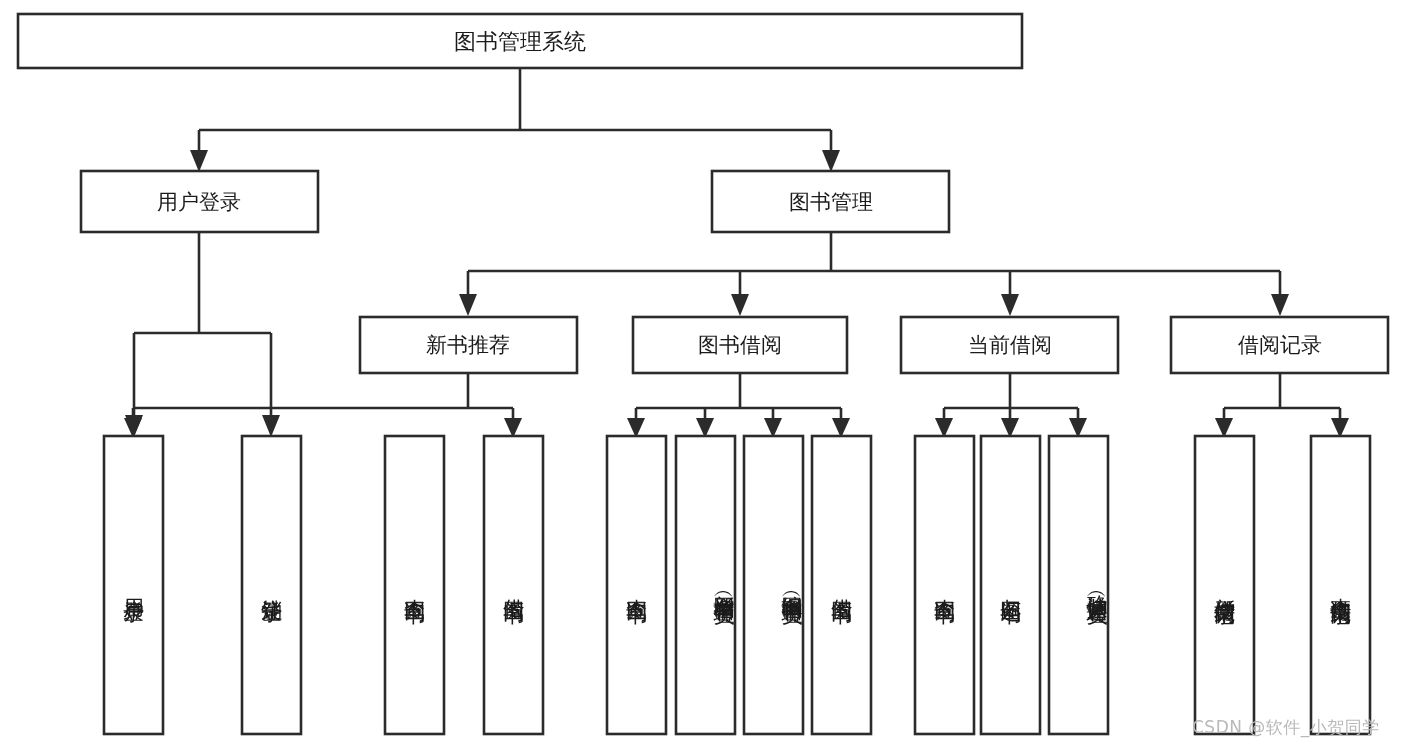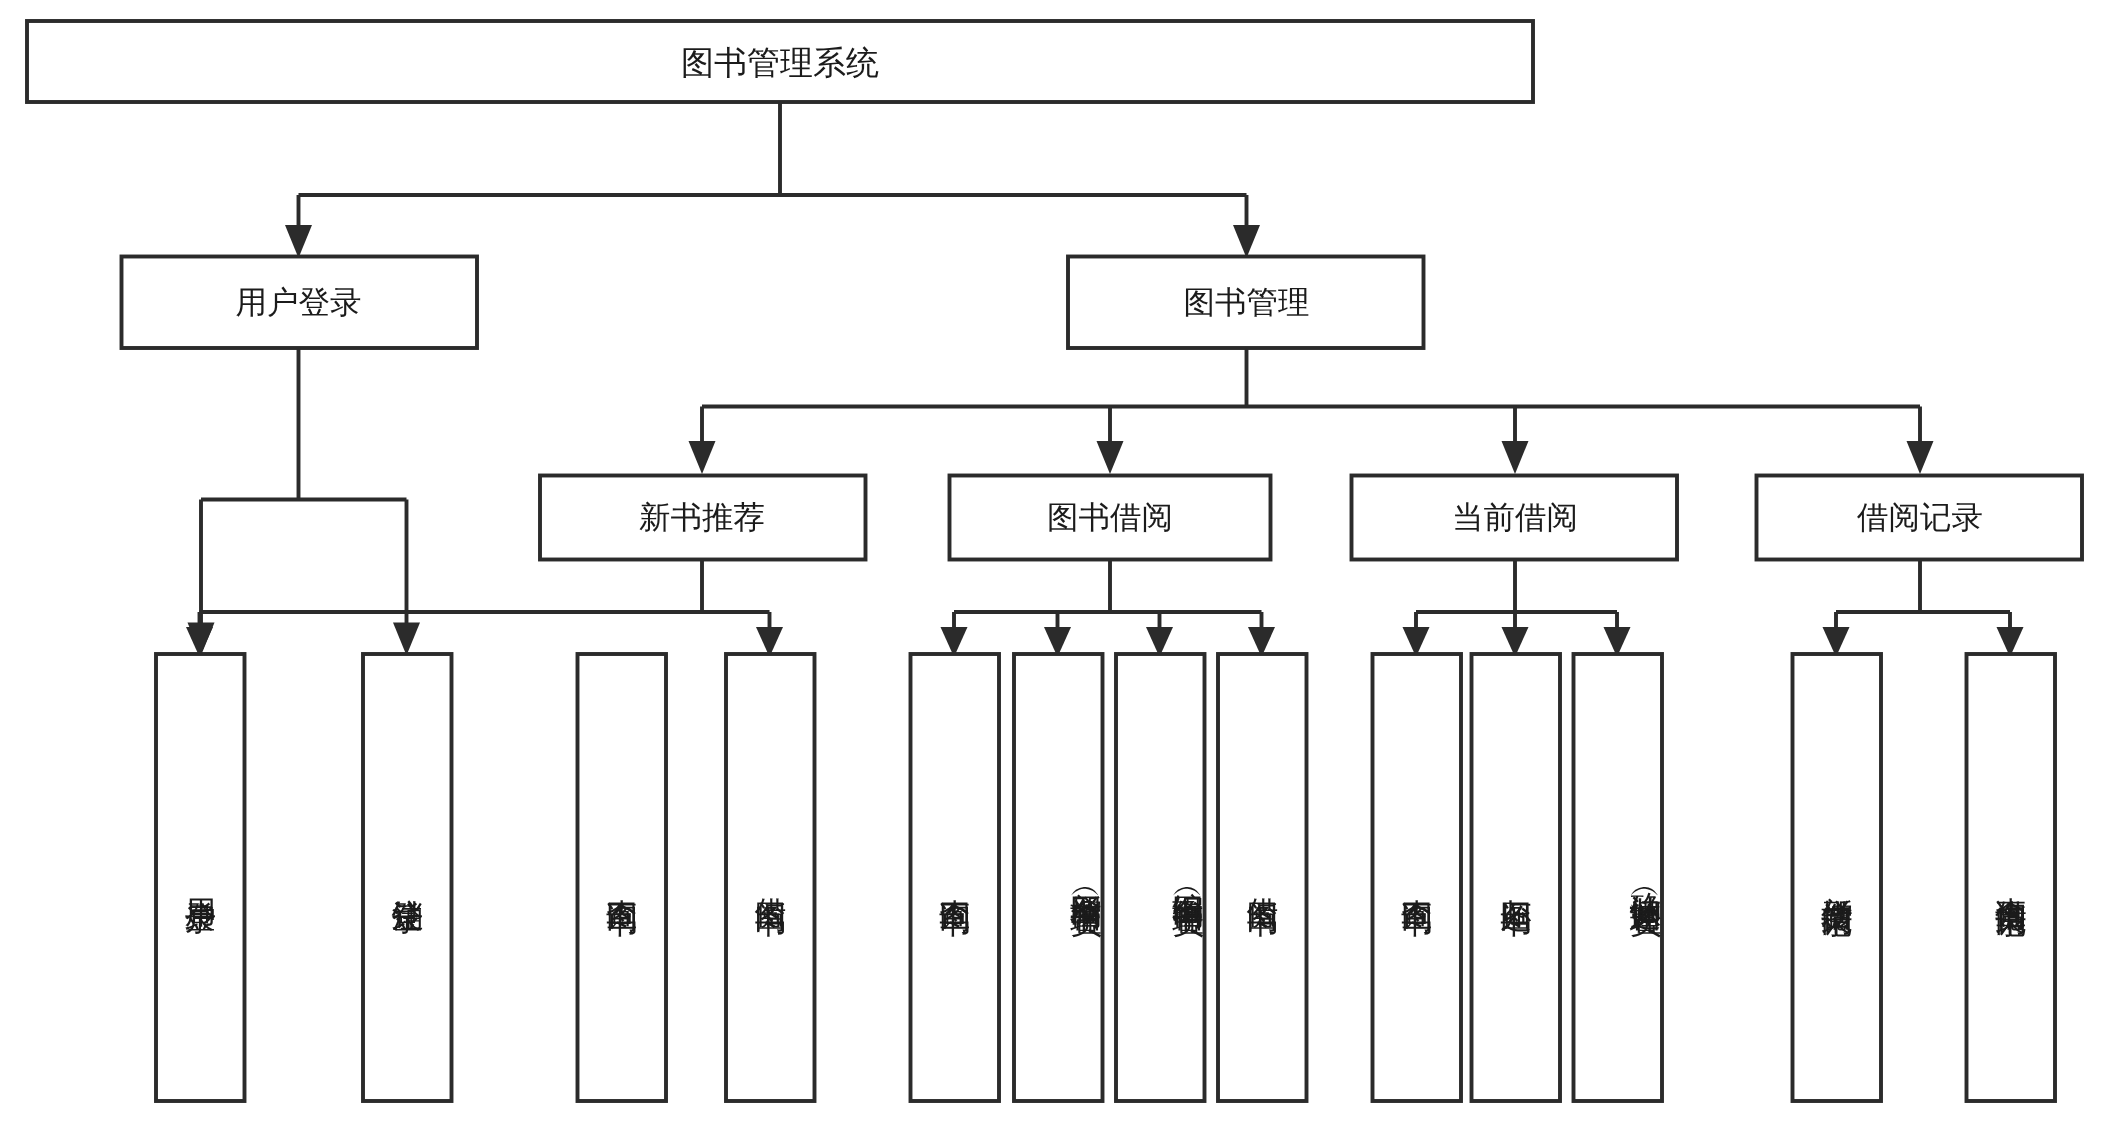--- a/index.html
+++ b/index.html
@@ -212,13 +212,14 @@
   <div class="vlabel" style="left:744px; top:440px; width:59px; height:290px; align-items:flex-start;">编辑图书（管理员）</div>
   <div class="vlabel" style="left:812px; top:436px; width:59px; height:298px;">借阅图书</div>
 
   <div class="vlabel" style="left:915px; top:436px; width:59px; height:298px;">查询图书</div>
   <div class="vlabel" style="left:981px; top:436px; width:59px; height:298px;">归还图书</div>
   <div class="vlabel" style="left:1049px; top:440px; width:59px; height:290px; align-items:flex-start;">确认归还（管理员）</div>
 
   <div class="vlabel" style="left:1195px; top:436px; width:59px; height:298px;">新增借阅记录</div>
   <div class="vlabel" style="left:1311px; top:436px; width:59px; height:298px;">查询借阅记录</div>
 
+  <div class="watermark" style="left:1192px; top:716px;">CSDN @软件_小贺同学</div>
 </div>
 
 </body></html>

